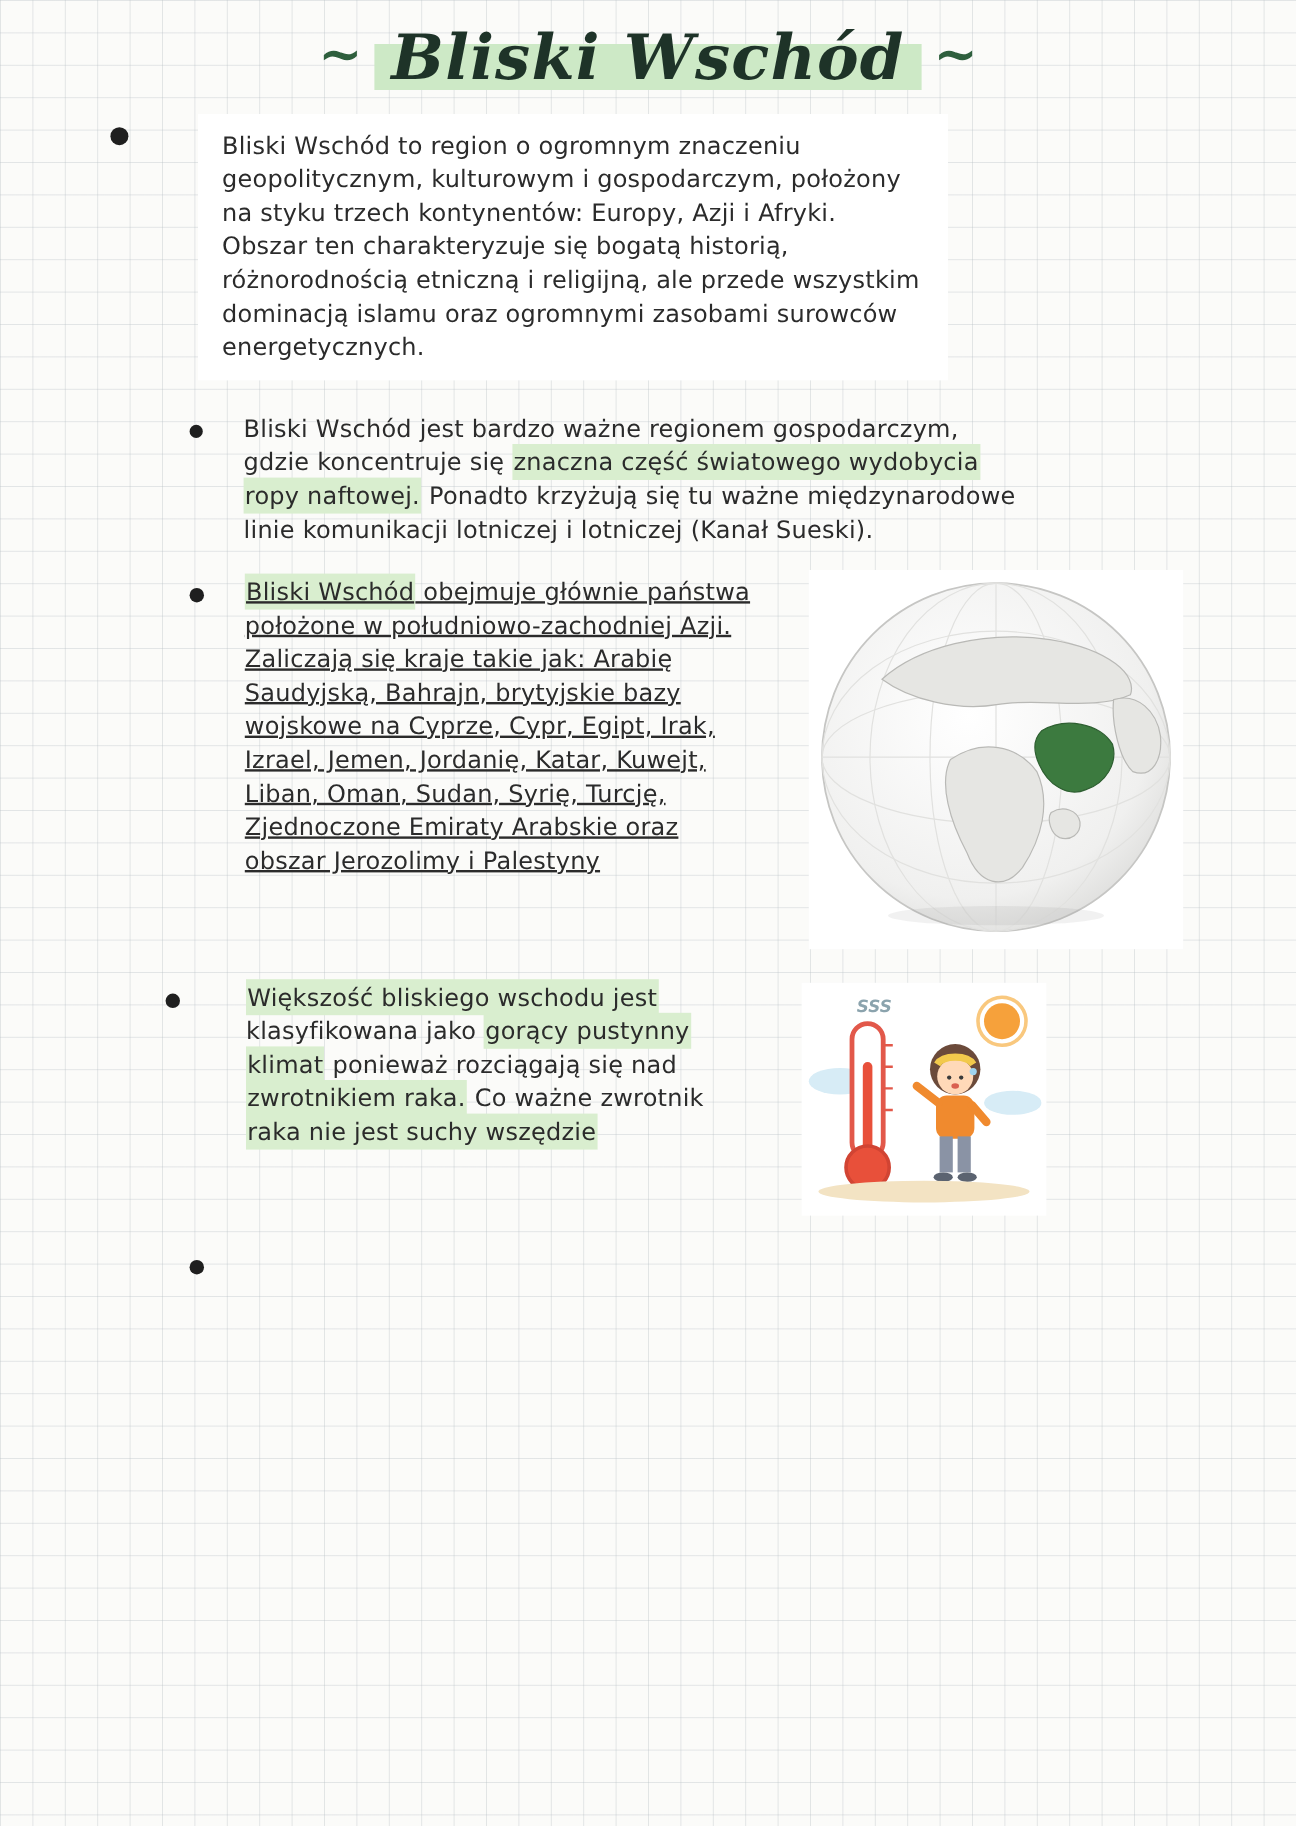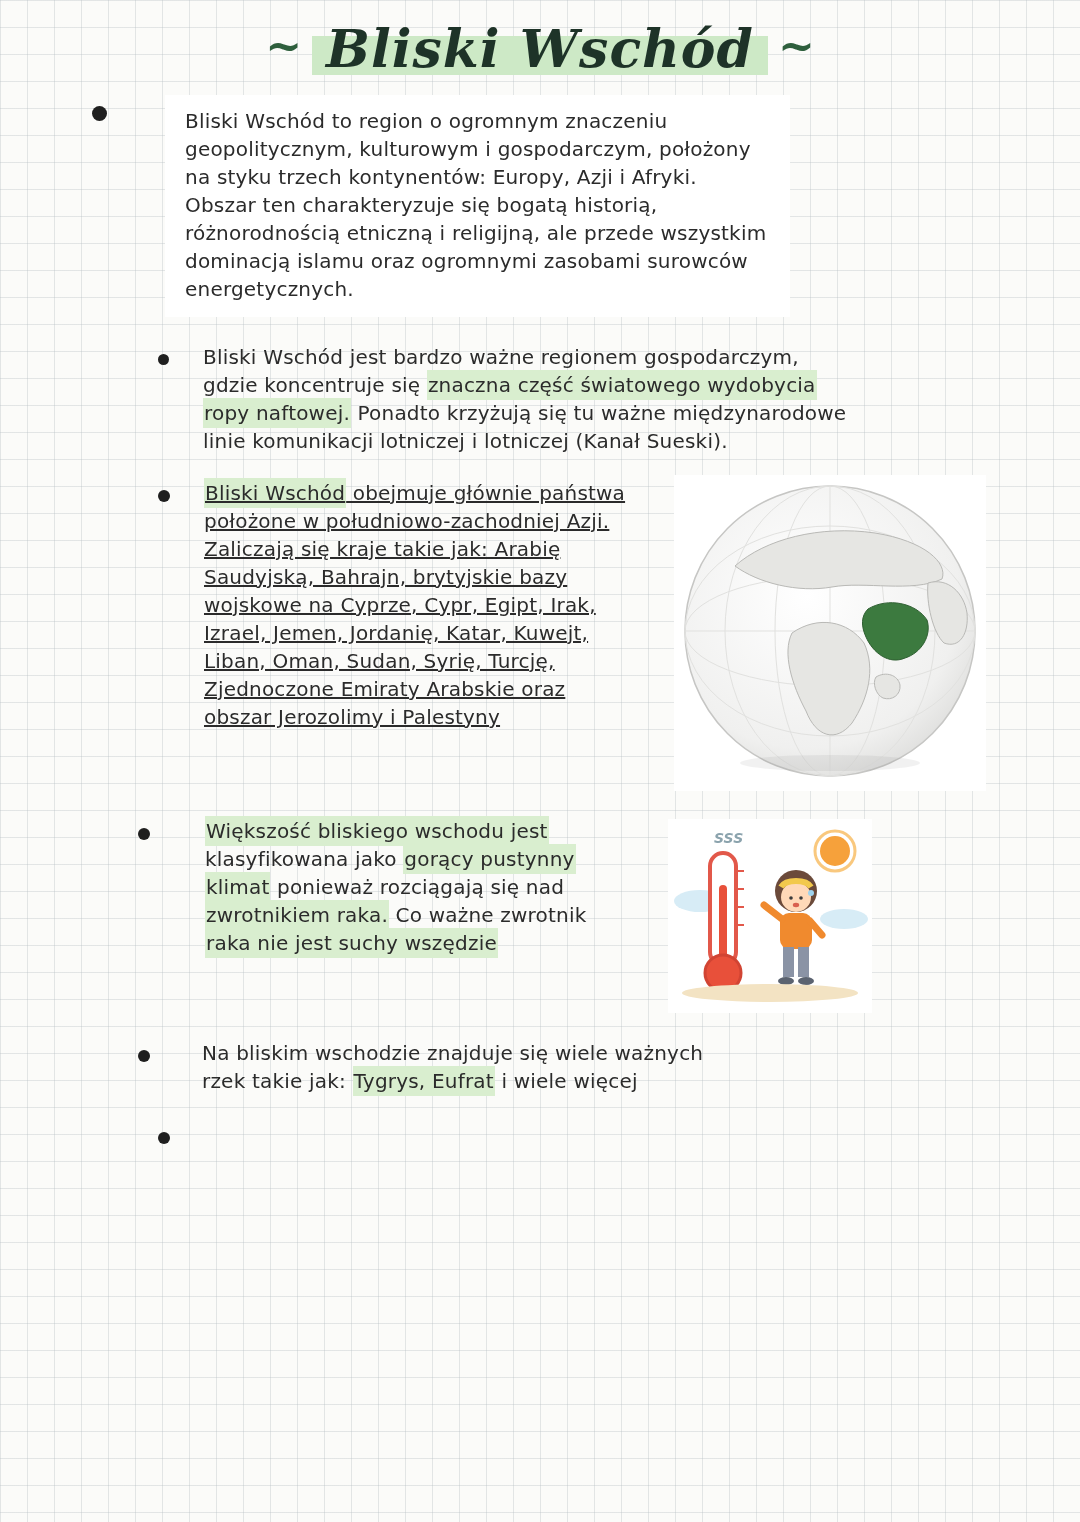--- a/index.html
+++ b/index.html
@@ -180,23 +180,19 @@
             <rect x="111" y="124" width="11" height="30" fill="#8a93a5"></rect>
             <rect x="126" y="124" width="11" height="30" fill="#8a93a5"></rect>
             <ellipse cx="114" cy="158" rx="8" ry="4" fill="#5b6370"></ellipse>
             <ellipse cx="134" cy="158" rx="8" ry="4" fill="#5b6370"></ellipse>
           </g>
           <ellipse cx="98" cy="170" rx="88" ry="9" fill="#f3e3c3"></ellipse>
         </svg>
       </figure>
     </div>
 
-    <div class="row row5">
-      <span class="dot"></span>
-      <p class="btext w5"><span>Na bliskim wschodzie znajduje się wiele ważnych rzek takie jak: </span><span class="hl">Tygrys, Eufrat</span><span> i wiele więcej</span></p>
-    </div>
 
     <div class="row row6">
       <span class="dot"></span>
     </div>
 
   </div>
 </div>
 
 </body></html>

